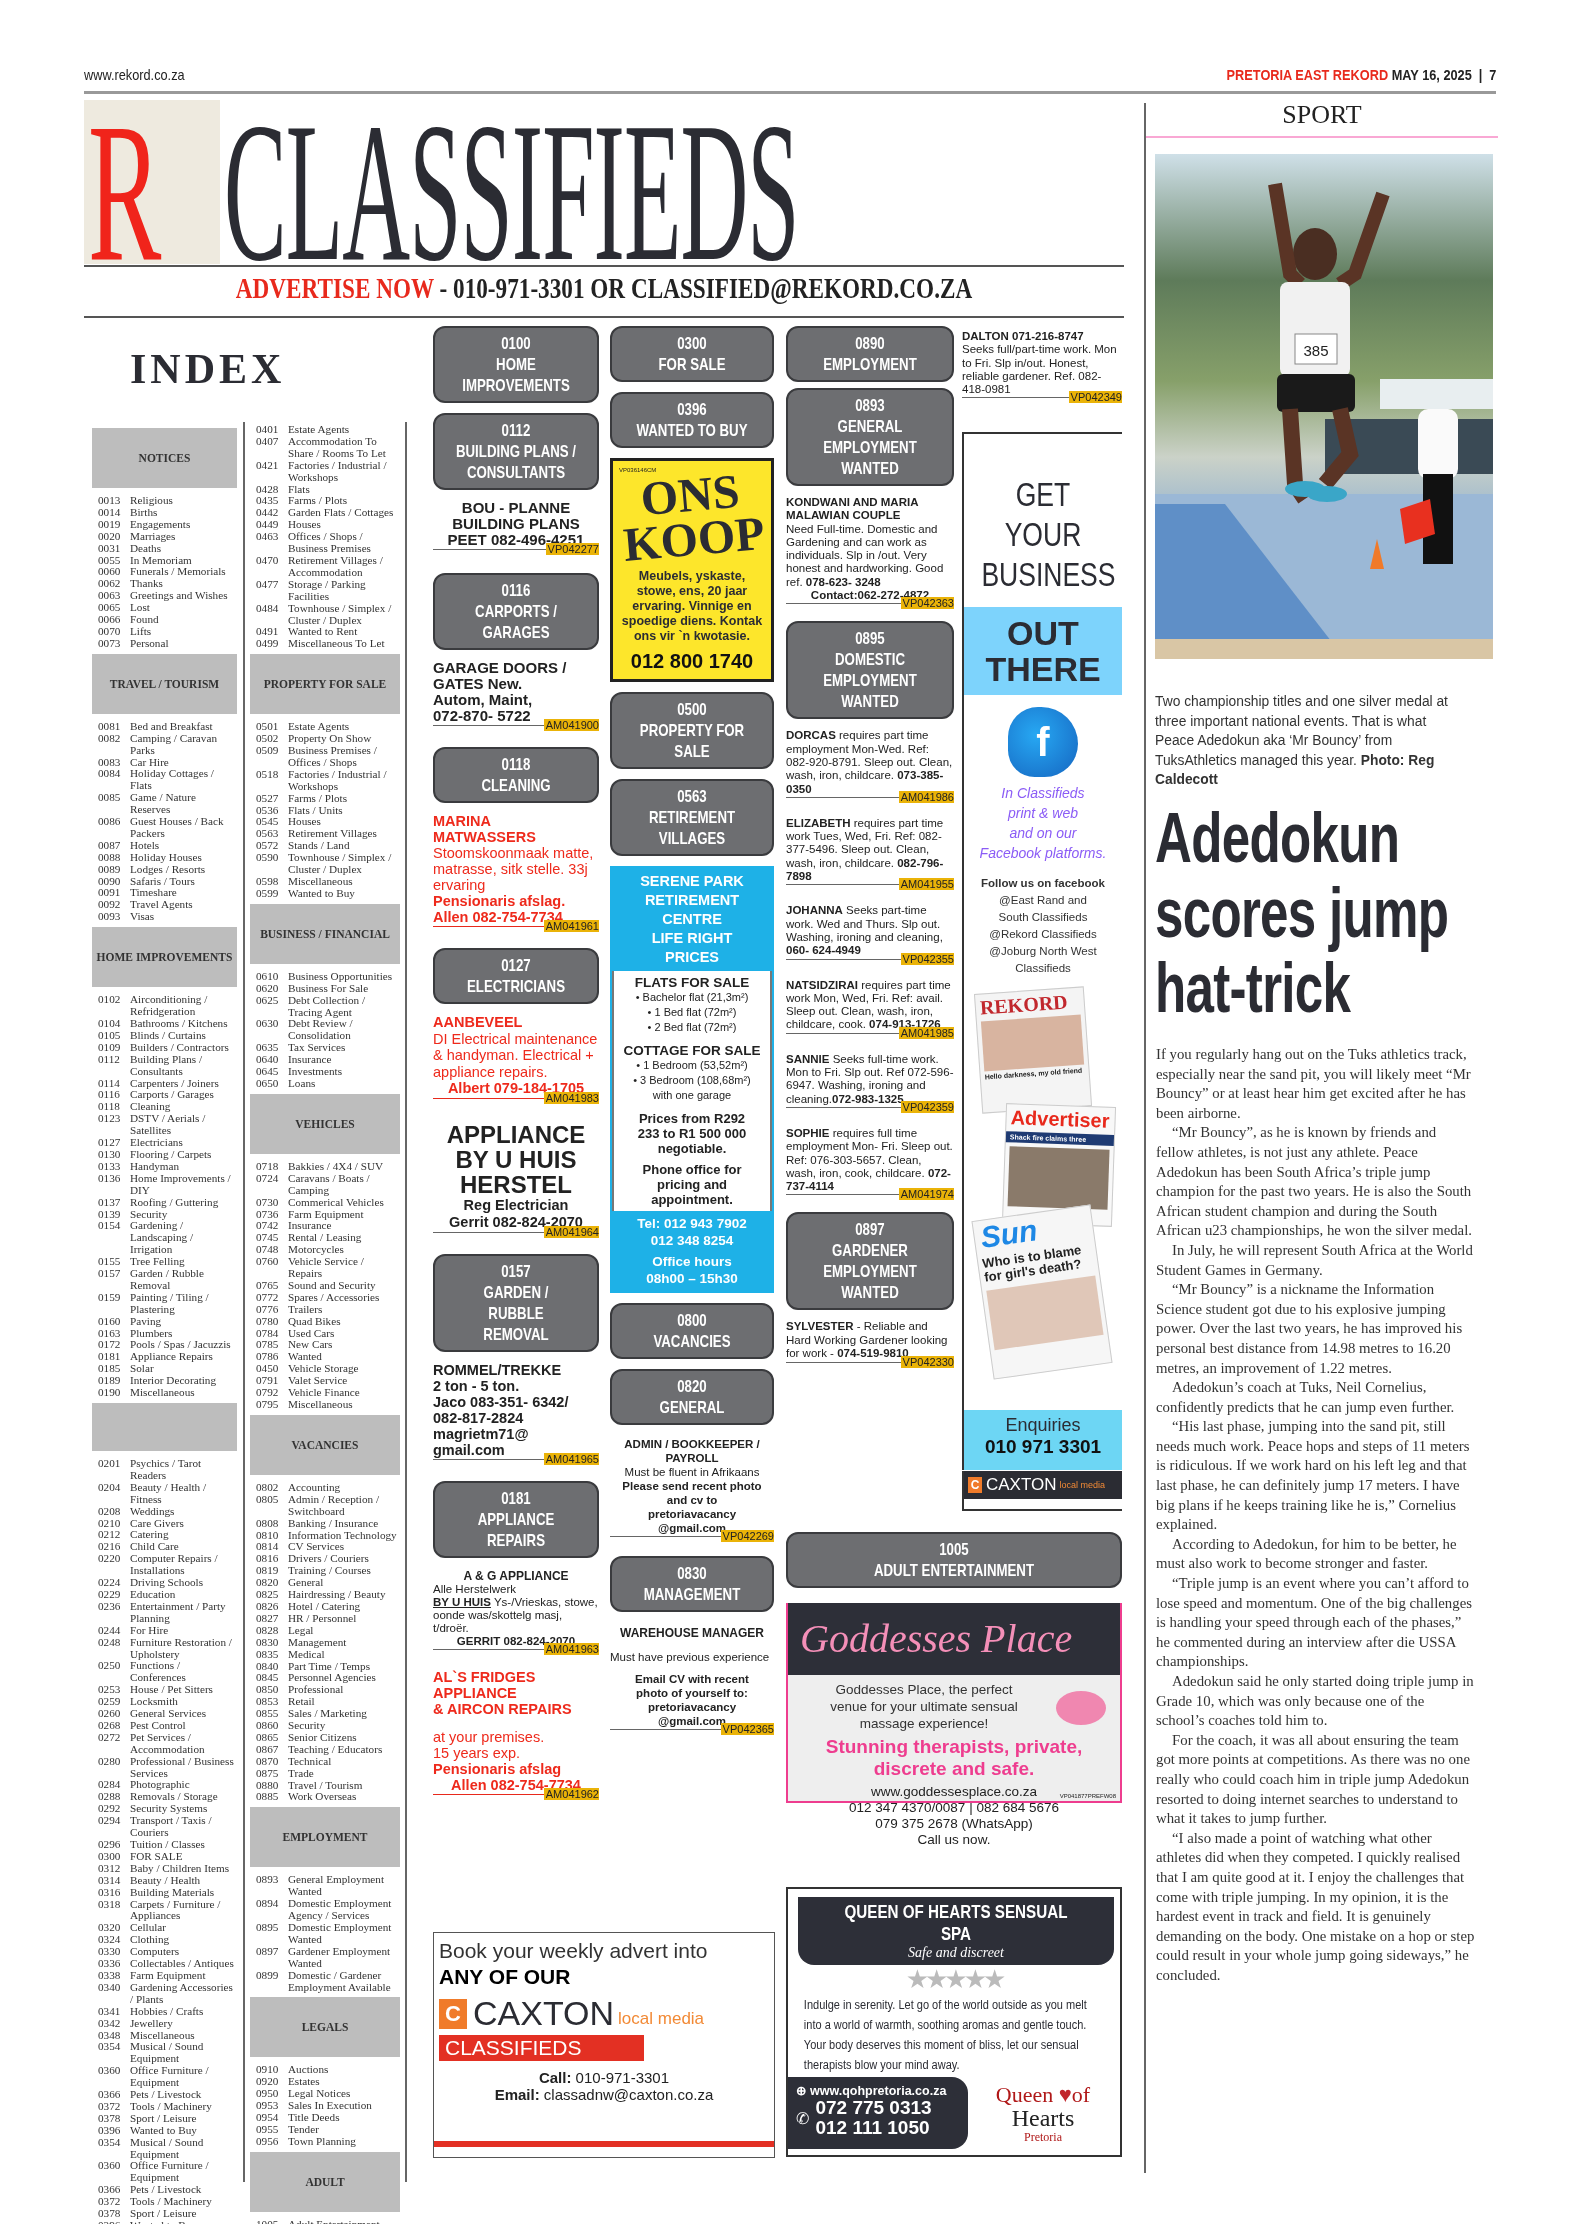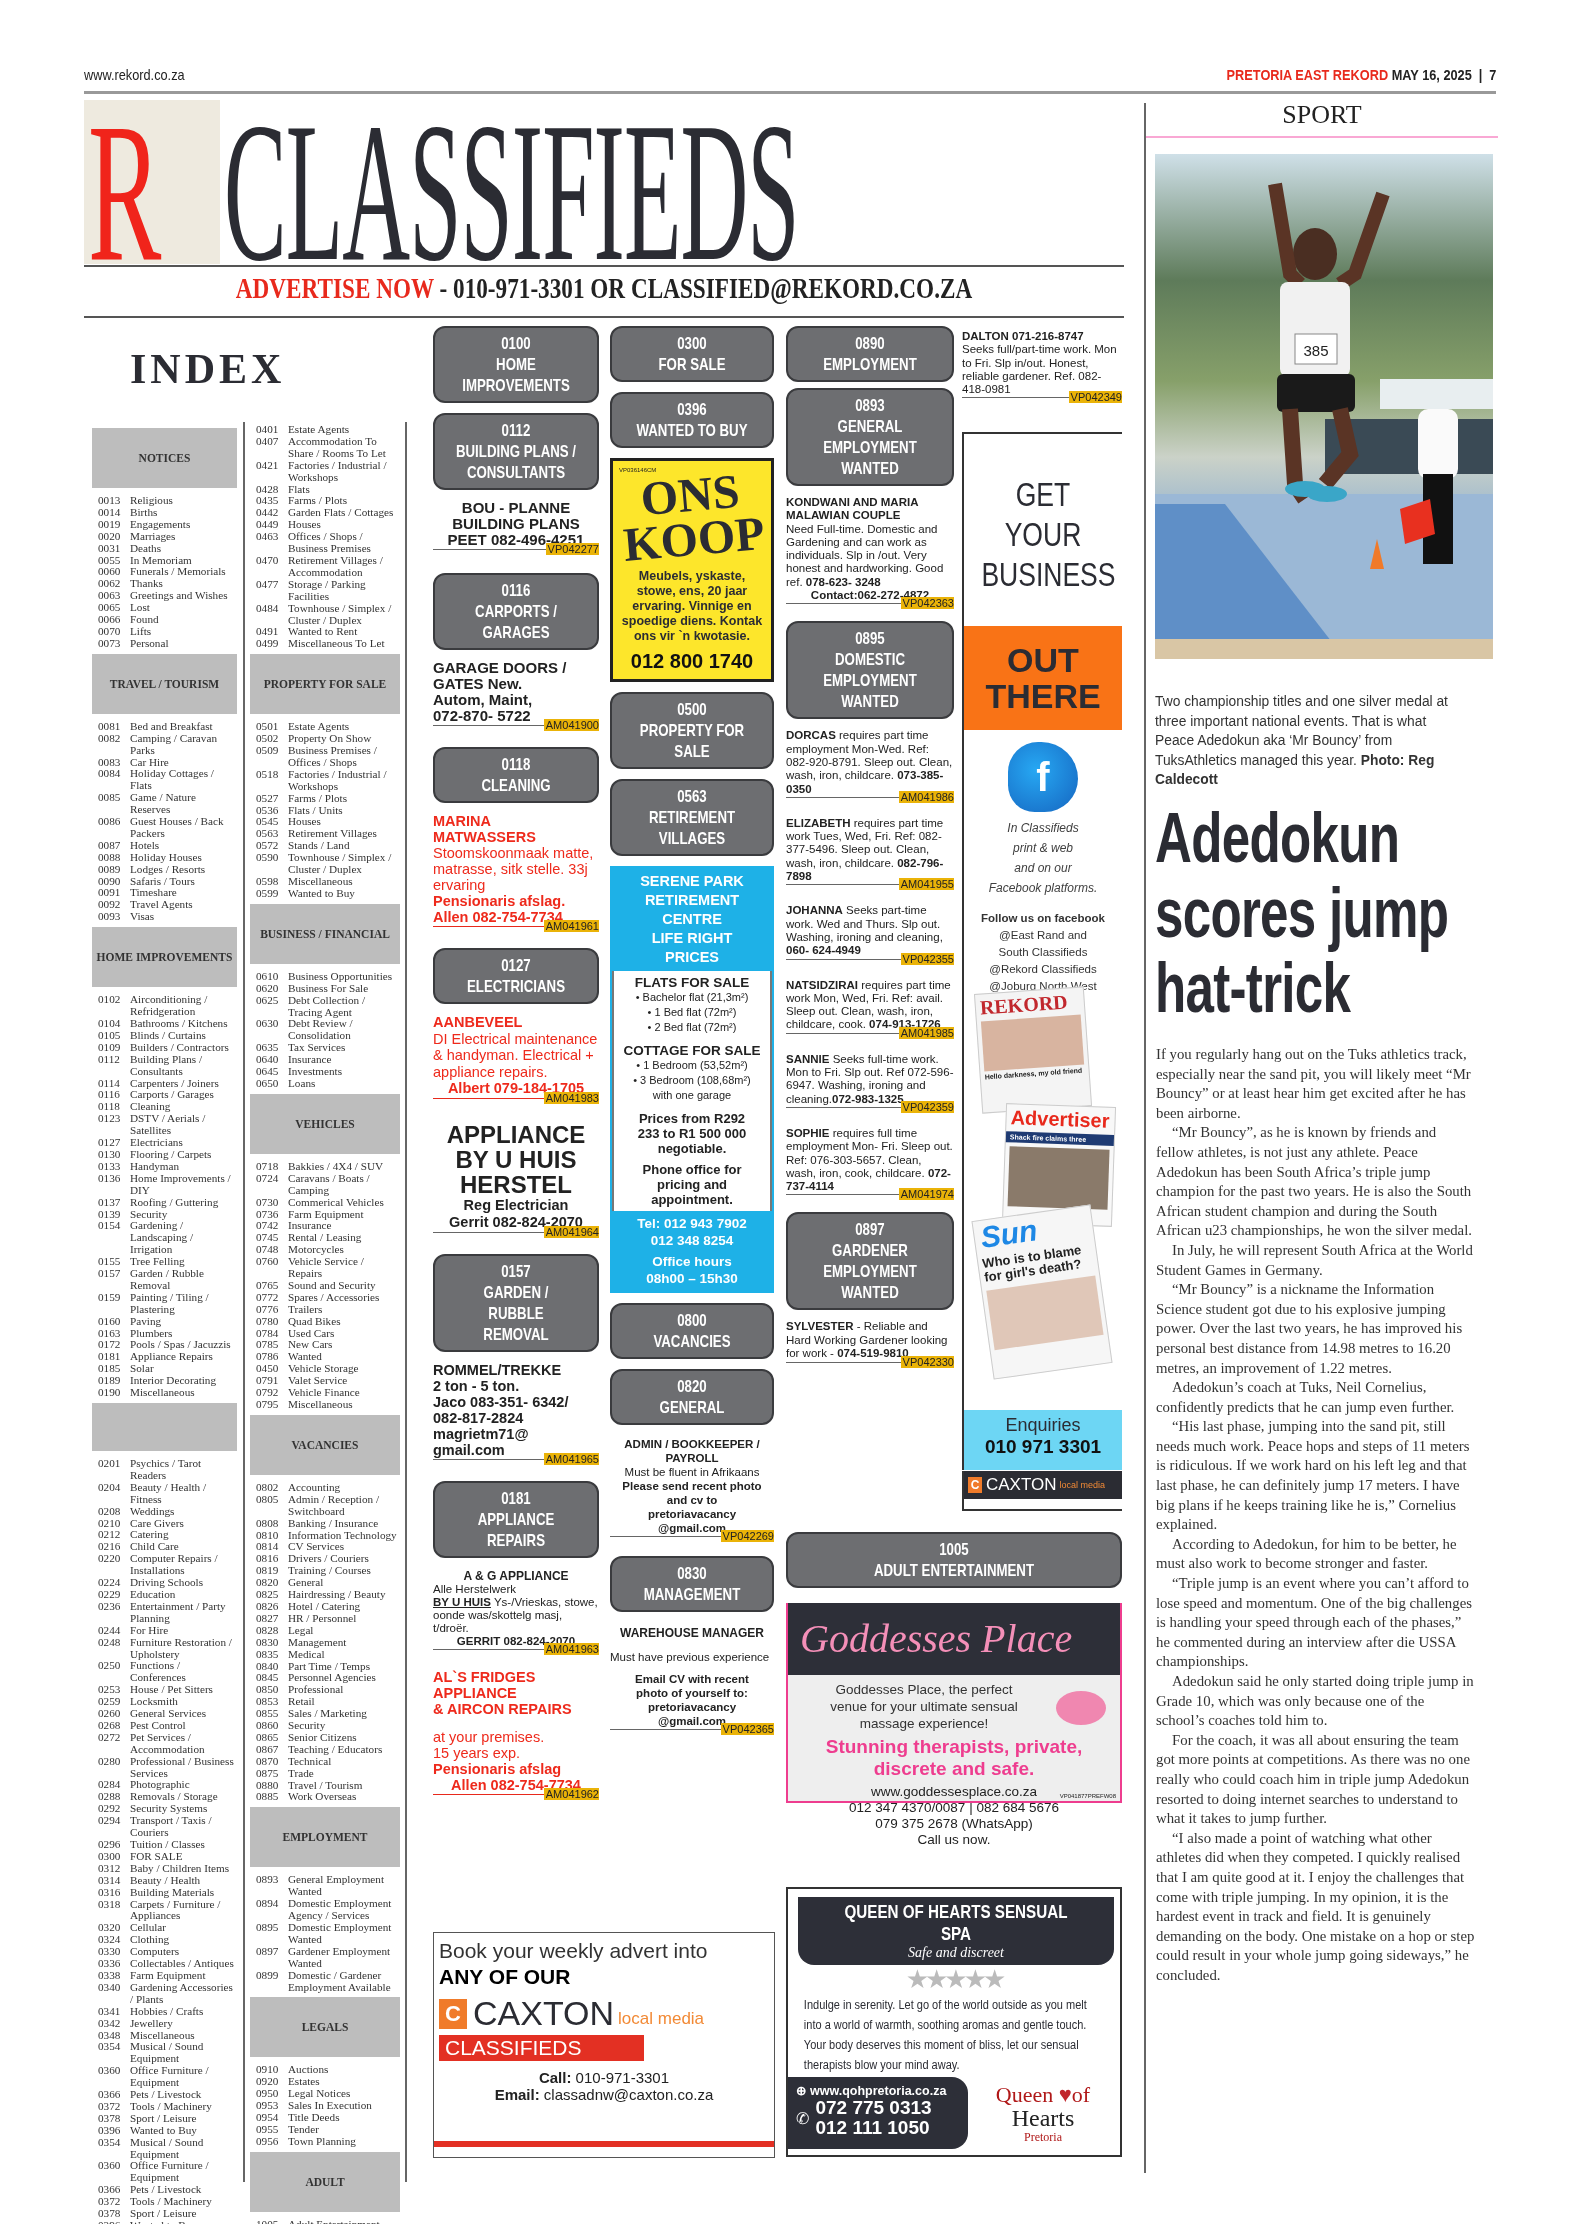--- a/index.html
+++ b/index.html
@@ -1184,26 +1184,26 @@
     <div class="b">DALTON 071-216-8747</div>
     <div>Seeks full/part-time work. Mon to Fri. Slp in/out. Honest, reliable gardener. Ref. 082- 418-0981</div>
   </div>
   <div class="ref"><span>VP042349</span></div>
 </div>
 <div class="abs" style="left:962px;top:432px;width:160px;height:548px;border:2px solid #333;border-right:none;border-bottom:none">
   <div class="c" style="font-size:34px;line-height:40px;color:#2b2c33;margin-top:40px;transform:scaleX(.78)">
       <div>GET YOUR</div>
       <div>BUSINESS</div>
     </div>
-  <div class="c b" style="background:#f97316;font-size:34px;line-height:36px;color:#2b2c33;margin-top:32px;padding:16px 0">
+  <div class="c b" style="background:#7dd3fc;font-size:34px;line-height:36px;color:#2b2c33;margin-top:13px;padding:8px 0">
     <div>OUT</div>
       <div>THERE</div>
   </div>
   <div style="width:70px;height:70px;margin:12px auto 6px;background:radial-gradient(circle at 40% 40%,#27a8f3,#1565c0);border-radius:45% 55% 50% 40%;color:#fff;font-size:40px;font-weight:bold;text-align:center;line-height:70px">f</div>
-  <div class="c" style="font-style:italic;font-size:12px;line-height:20px;color:#404040">
+  <div class="c" style="font-style:italic;font-size:14px;line-height:20px;color:#8b5cf6">
     <div>In Classifieds</div>
       <div>print &amp; web</div>
       <div>and on our</div>
       <div>Facebook platforms.</div>
   </div>
   <div class="c" style="font-size:11.5px;line-height:17px;margin-top:12px;color:#333">
     <div class="b">Follow us on facebook</div>
     <div>@East Rand and</div>
       <div>South Classifieds</div>
     <div>@Rekord Classifieds</div>

